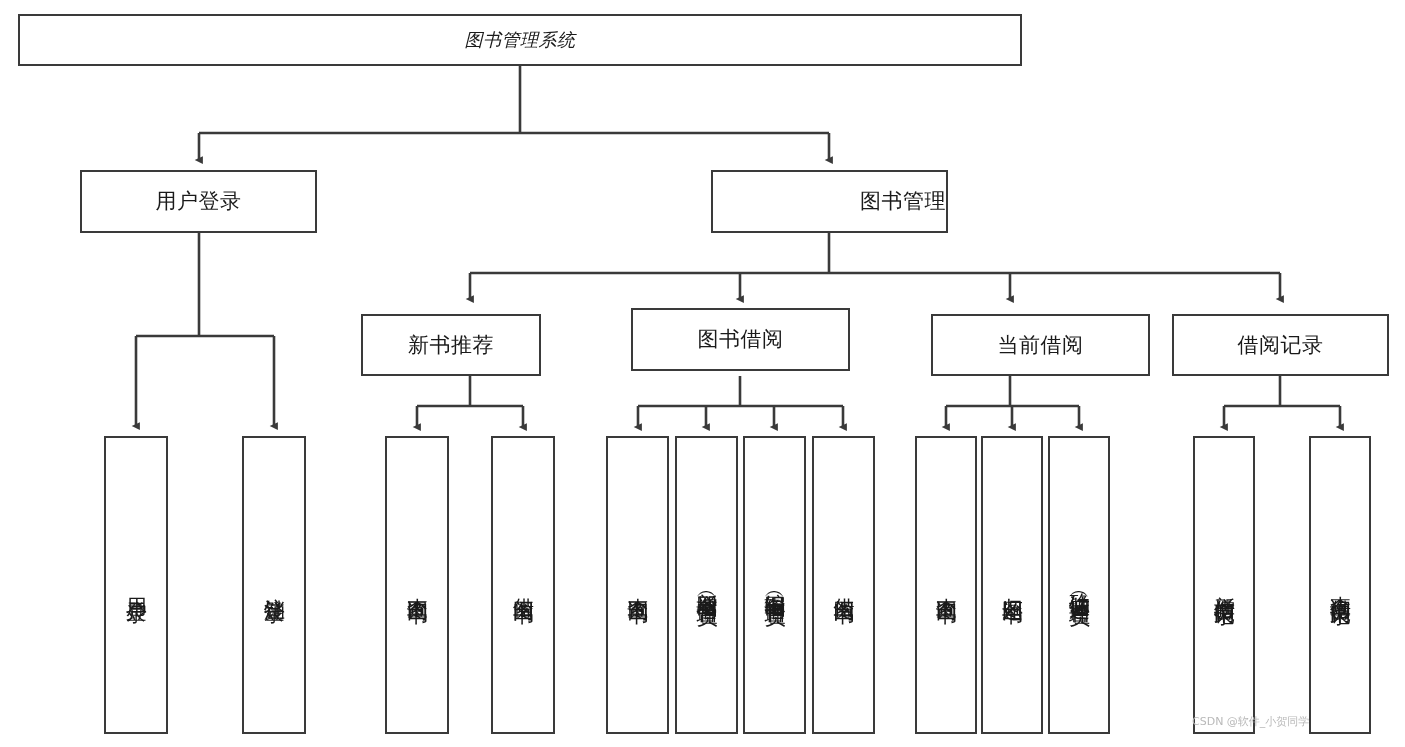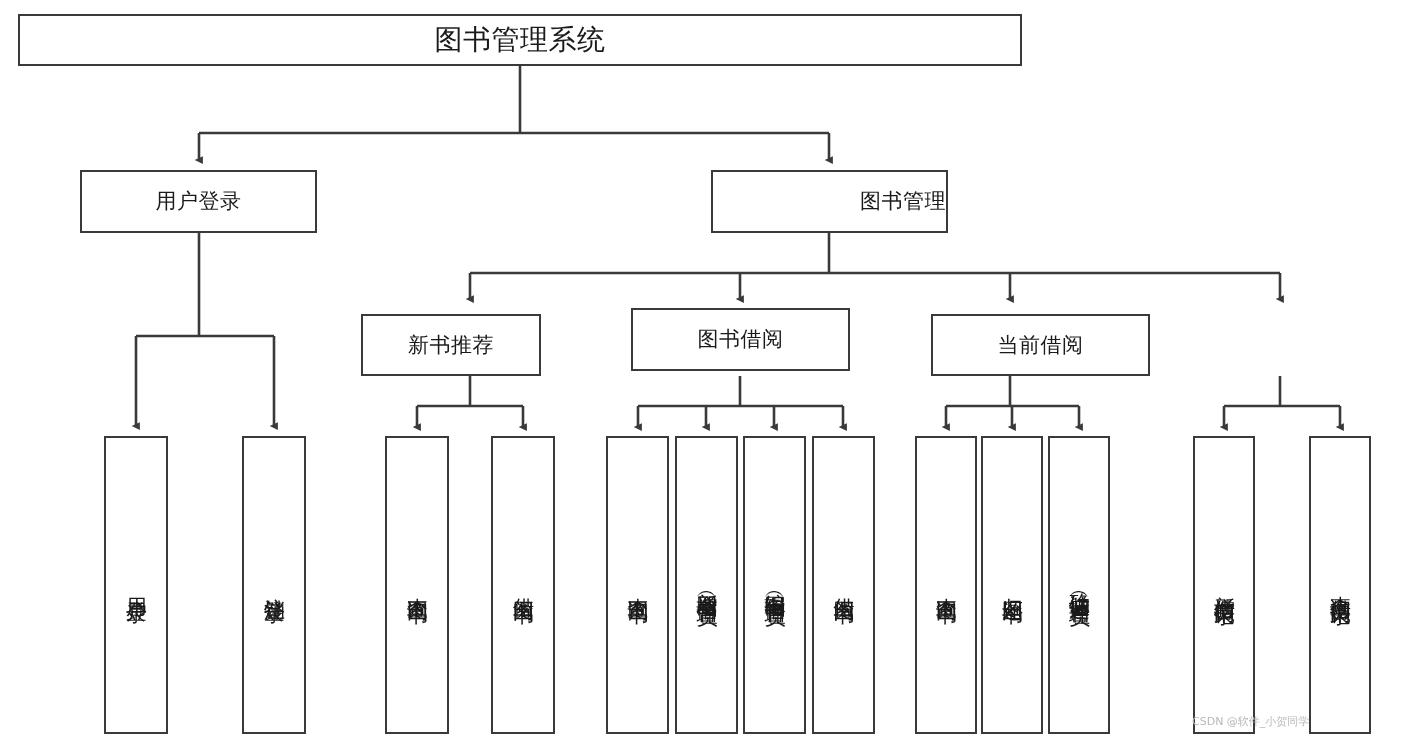--- a/index.html
+++ b/index.html
@@ -46,21 +46,21 @@
     writing-mode: horizontal-tb;
     font-size: 21px;
   }
   .node.vert .label {
     writing-mode: vertical-rl;
     text-orientation: upright;
     font-size: 21px;
     letter-spacing: 2px;
     white-space: nowrap;
   }
-  .node.root .label { font-size: 28px; }
+  .node.root .label { font-size: 18px; font-style: italic; }
   .watermark {
     position: absolute;
     color: #b9b9b9;
     font-size: 11px;
     white-space: nowrap;
     font-family: "DejaVu Sans", "Liberation Sans", sans-serif;
   }
 </style>
 </head>
 <body>
@@ -133,20 +133,23 @@
 
   <div class="node horiz" style="left:361px; top:314px; width:180px; height:62px;">
     <span class="label">新书推荐</span>
   </div>
   <div class="node horiz" style="left:631px; top:308px; width:219px; height:63px;">
     <span class="label">图书借阅</span>
   </div>
   <div class="node horiz" style="left:901px; top:314px; width:219px; height:62px;margin-left:30px;">
     <span class="label">当前借阅</span>
   </div>
+  <div class="node horiz" style="left:1172px; top:314px; width:217px; height:62px;">
+    <span class="label">借阅记录</span>
+  </div>
 
   <div class="node vert" style="left:104px; top:436px; width:64px; height:298px;">
     <span class="label">用户登录</span>
   </div>
   <div class="node vert" style="left:242px; top:436px; width:64px; height:298px;">
     <span class="label">注销登录</span>
   </div>
 
   <div class="node vert" style="left:385px; top:436px; width:64px; height:298px;">
     <span class="label">查询图书</span>

